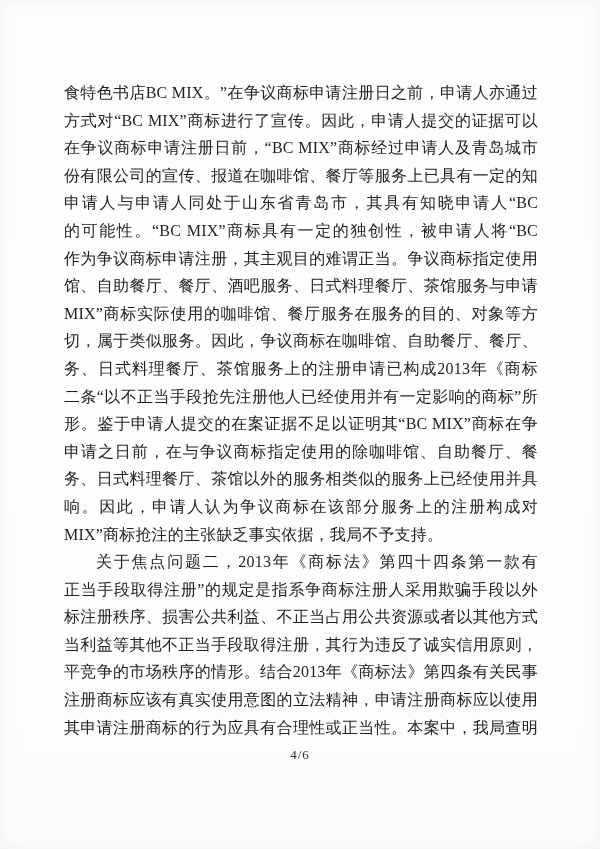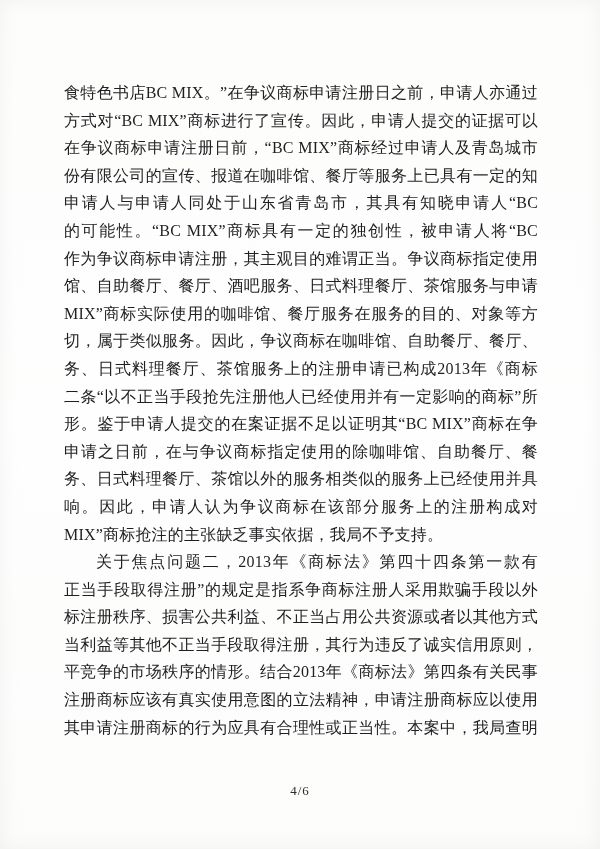--- a/index.html
+++ b/index.html
@@ -53,21 +53,20 @@
   }
   .footer {
     position: absolute;
     left: 0;
     top: 747px;
     width: 600px;
     text-align: center;
     font-size: 13px;
     letter-spacing: 1px;
     color: #2a2a2e;
-    margin-top: 36px;
   }
 </style>
 </head>
 <body>
 
 <div class="page">
   <div class="text-block" id="doc-lines">
       <div class="line">食特色书店BC MIX。”在争议商标申请注册日之前，申请人亦通过微博等</div>
       <div class="line">方式对“BC MIX”商标进行了宣传。因此，申请人提交的证据可以证明，</div>
       <div class="line">在争议商标申请注册日前，“BC MIX”商标经过申请人及青岛城市传媒股</div>

